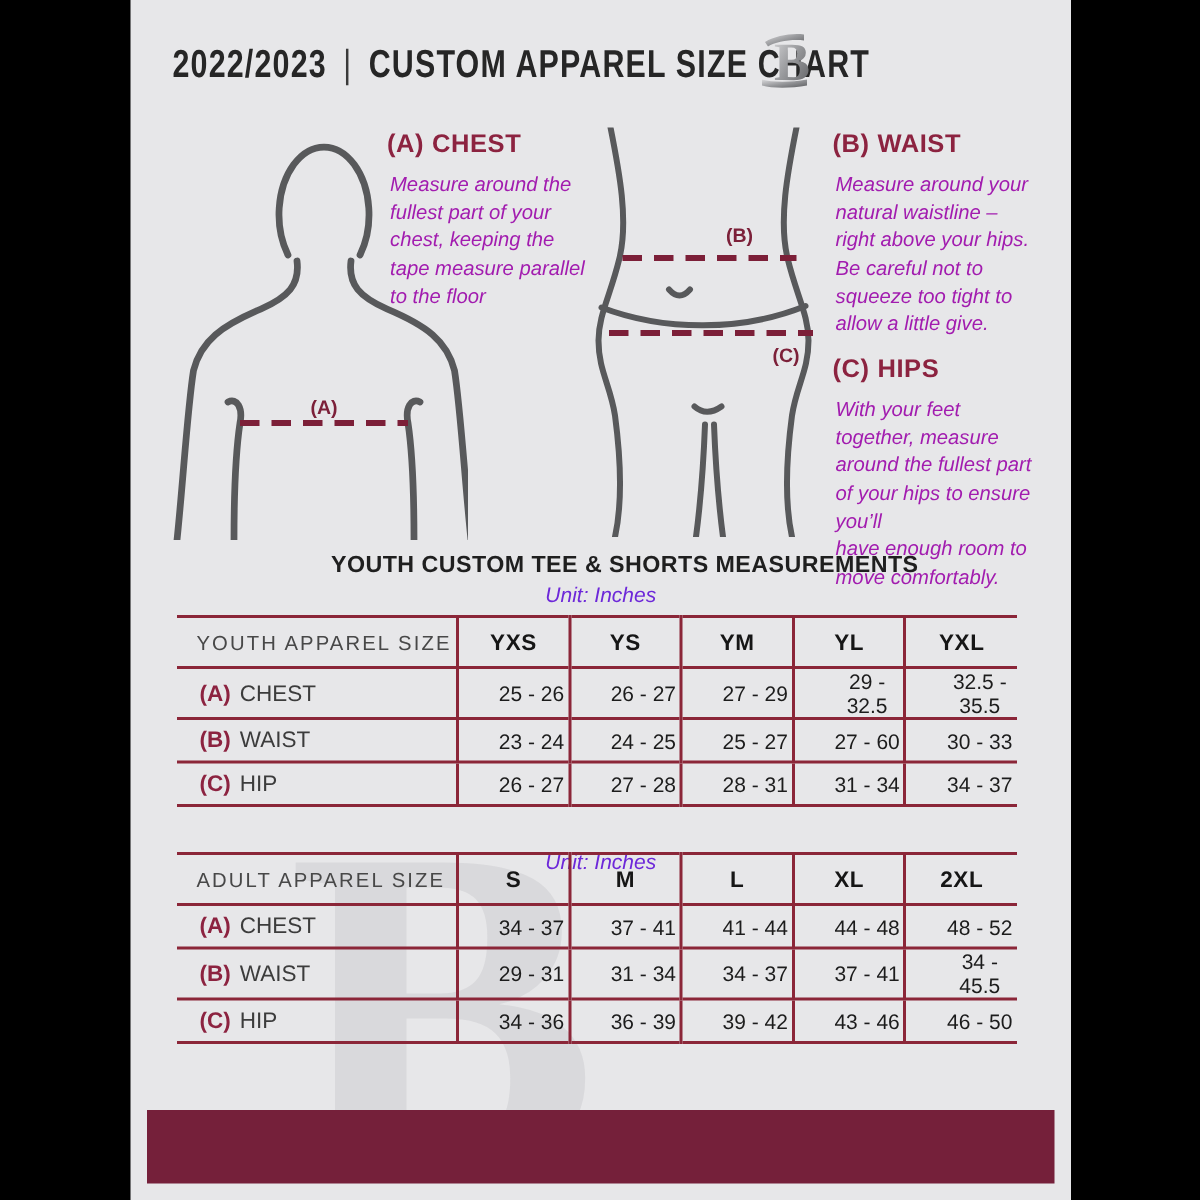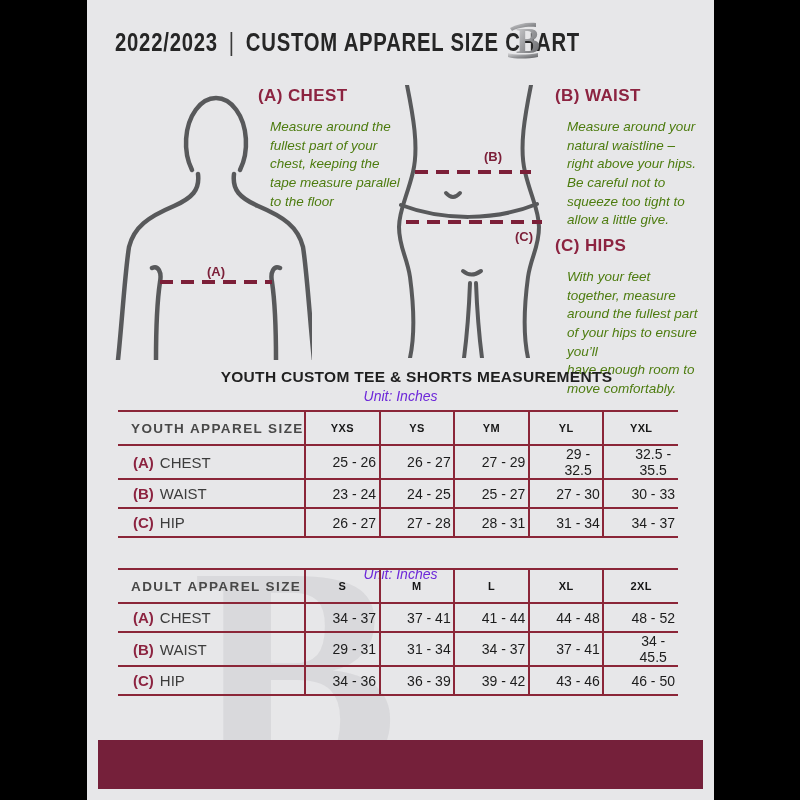--- a/index.html
+++ b/index.html
@@ -29,22 +29,22 @@
     font-size:15px; font-weight:700; color:#2a2a2a; letter-spacing:7px;
   }
 
   
   .guide-block{ position:absolute; width:178px; }
   .guide-block h3{
     margin:0 0 8px 0; font-size:17px; font-weight:700;
     color:#8c2340; letter-spacing:0.4px;
   }
   .guide-block p{
-    margin:12px; font-size:13.5px; font-style:italic; line-height:1.38;
-    color:#4d7c0f; white-space:pre-line;
+    margin:2px; font-size:13.5px; font-style:italic; line-height:1.38;
+    color:#a21caf; white-space:pre-line;
   }
   .chest-block{ left:171px; top:86px; }
   .waist-block{ left:468px; top:86px; }
   .hips-block{ left:468px; top:236px; }
 
   .figure{ position:absolute; }
   .figure-chest{ left:25px; top:82px; }
   .figure-hips{ left:306px; top:85px; }
 
   
@@ -62,23 +62,23 @@
   
   table.size-table{
     position:absolute; left:31px; width:560px;
     border-collapse:collapse; table-layout:fixed; z-index:2;
     border-bottom:2px solid #8b2638;
   }
   .youth-table{ top:410px; } .adult-table{ top:568px; }
   .size-table tr{ border-top:2px solid #8b2638; }
   .size-table th, .size-table td{ padding:0; }
   .size-table td + td, .size-table th + th{ border-left:2px solid #8b2638; }
-  .size-table thead th{ height:32px; font-size:11px; font-weight:700; color:#161616; letter-spacing:0.4px; text-align:center; }
+  .size-table thead th{ height:32px; font-size:15px; font-weight:700; color:#161616; letter-spacing:0.4px; text-align:center; }
   .size-table thead th.size-header-cell{
-    text-align:left; padding-left:13px; font-size:13.5px; font-weight:700;
+    text-align:left; padding-left:13px; font-size:13.5px; font-weight:400;
     letter-spacing:1.4px; color:#484848;
   }
   .size-table tbody td{ height:27px; font-size:14px; color:#1c1c1c; text-align:center;padding-left:24px; }
   .size-table tbody td.row-label{ text-align:left; padding-left:15px; font-size:15px; color:#3c3c3c; }
   .size-table .row-key{ color:#8c2340; font-weight:700; margin-right:6px; }
 
   
   .footer-bar{
     position:absolute; left:11px; top:740px; width:605px; height:49px;
     background:#75203a; z-index:3;
@@ -206,21 +206,21 @@
         <td>26 - 27</td>
         <td>27 - 29</td>
         <td>29 - 32.5</td>
         <td>32.5 - 35.5</td>
       </tr>
       <tr>
         <td class="row-label"><span class="row-key">(B)</span><span>WAIST</span></td>
         <td>23 - 24</td>
         <td>24 - 25</td>
         <td>25 - 27</td>
-        <td>27 - 30</td>
+        <td>27 - 60</td>
         <td>30 - 33</td>
       </tr>
       <tr>
         <td class="row-label"><span class="row-key">(C)</span><span>HIP</span></td>
         <td>26 - 27</td>
         <td>27 - 28</td>
         <td>28 - 31</td>
         <td>31 - 34</td>
         <td>34 - 37</td>
       </tr>

